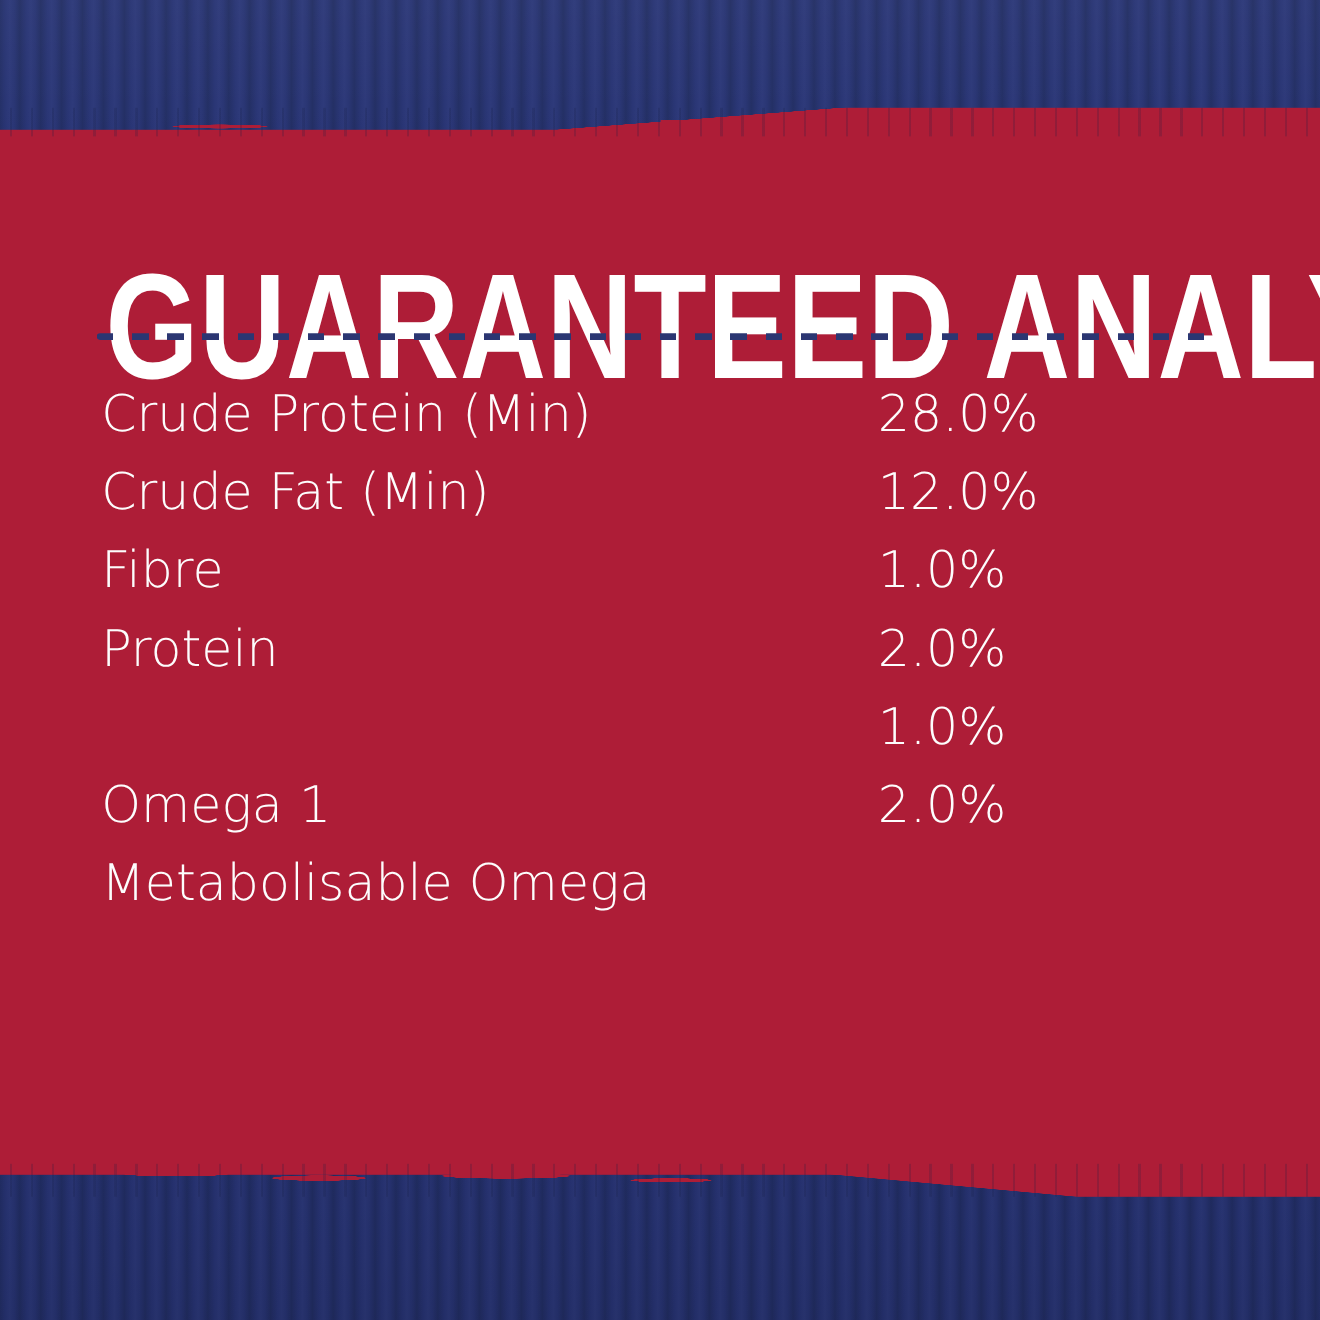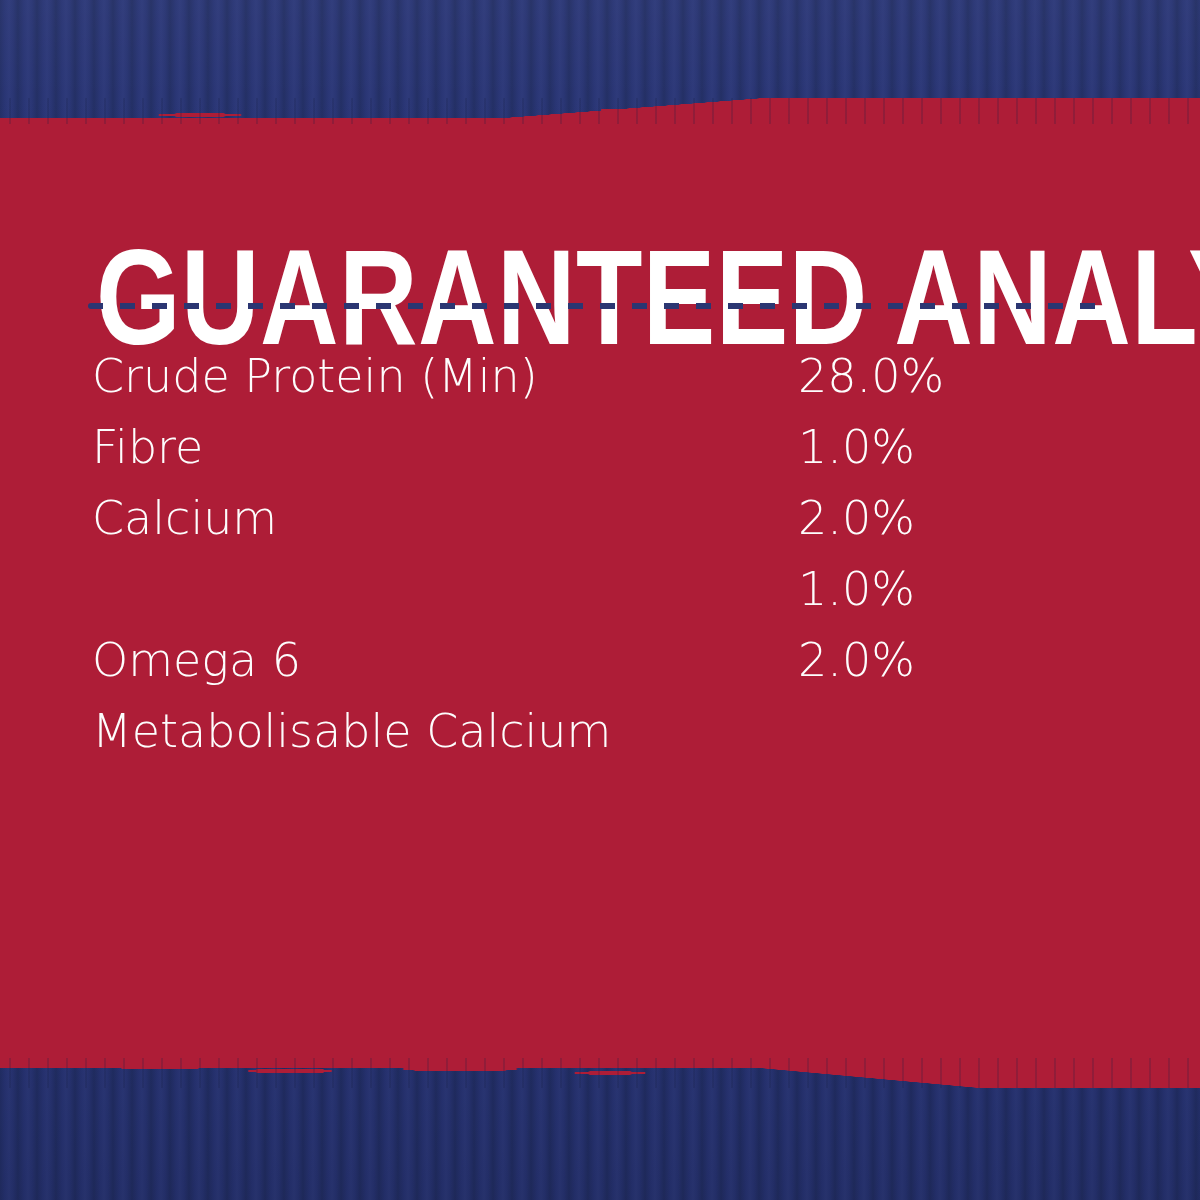--- a/index.html
+++ b/index.html
@@ -178,33 +178,37 @@
     <h1 class="title">GUARANTEED ANALYSIS</h1>
 
     <div class="divider"></div>
 
     <div class="rows">
         <div class="row">
           <span class="row-label">Crude Protein (Min)</span>
           <span class="row-value">28.0%</span>
         </div>
         <div class="row">
+          <span class="row-label">Crude Fat (Min)</span>
+          <span class="row-value">12.0%</span>
+        </div>
+        <div class="row">
           <span class="row-label">Fibre</span>
           <span class="row-value">1.0%</span>
         </div>
         <div class="row">
-          <span class="row-label">Calcium</span>
+          <span class="row-label">Protein</span>
           <span class="row-value">2.0%</span>
         </div>
         <div class="row">
           <span class="row-value">1.0%</span>
         </div>
         <div class="row">
-          <span class="row-label">Omega 6</span>
+          <span class="row-label">Omega 1</span>
           <span class="row-value">2.0%</span>
         </div>
         <div class="row">
-          <span class="row-label">Metabolisable Calcium</span>
+          <span class="row-label">Metabolisable Omega</span>
         </div>
       </div>
 
   </div>
 </div>
 
 </body></html>

